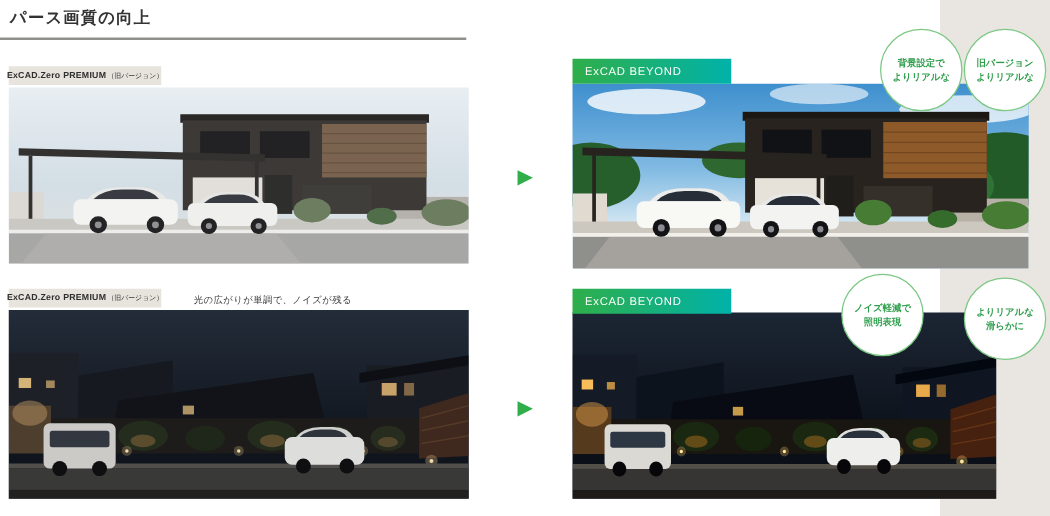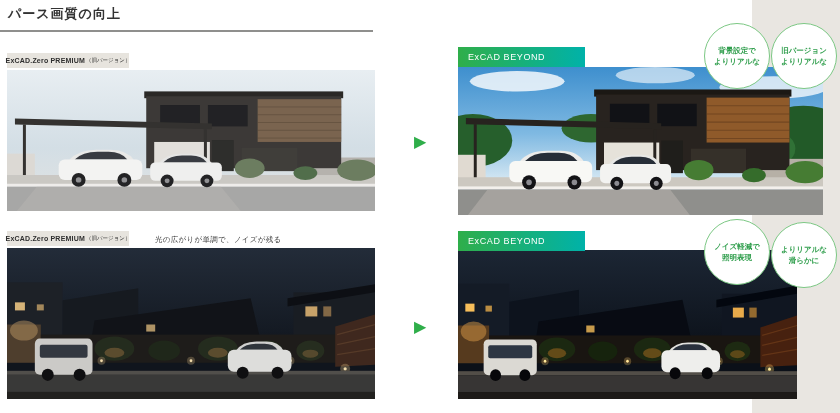--- a/index.html
+++ b/index.html
@@ -37,21 +37,21 @@
   .old-night svg{filter:saturate(.8) brightness(.96)}
   .new-night svg{filter:saturate(1.2) contrast(1.08)}
   .arrow{position:absolute;font-size:16px;color:var(--accent-green);line-height:1;z-index:2}
   .a1{left:414px;top:134px}
   .a2{left:414px;top:319px}
   .badge{position:absolute;width:66px;height:66px;border-radius:50%;background:#fff;
     border:1.5px solid var(--badge-border);color:var(--badge-text);z-index:4;
     display:flex;flex-direction:column;justify-content:center;
     font-size:7.5px;font-weight:bold;line-height:1.5;text-align:center;white-space:nowrap}
   .b1{left:704px;top:23px}.b2{left:771px;top:23px}
-  .b3{left:704px;top:219px}.b4{left:771px;top:222px}
+  .b3{left:673px;top:219px}.b4{left:771px;top:222px}
   .lp1{left:7px;top:53px}.cp1{left:140px;top:57px}
   .lp2{left:7px;top:231px}.cp2{left:155px;top:235px}
   .hd1{left:458px;top:47px}.hd2{left:458px;top:231px}
 </style>
 </head>
 <body>
 
 <div class="page">
   <div class="beige-panel"></div>
 

